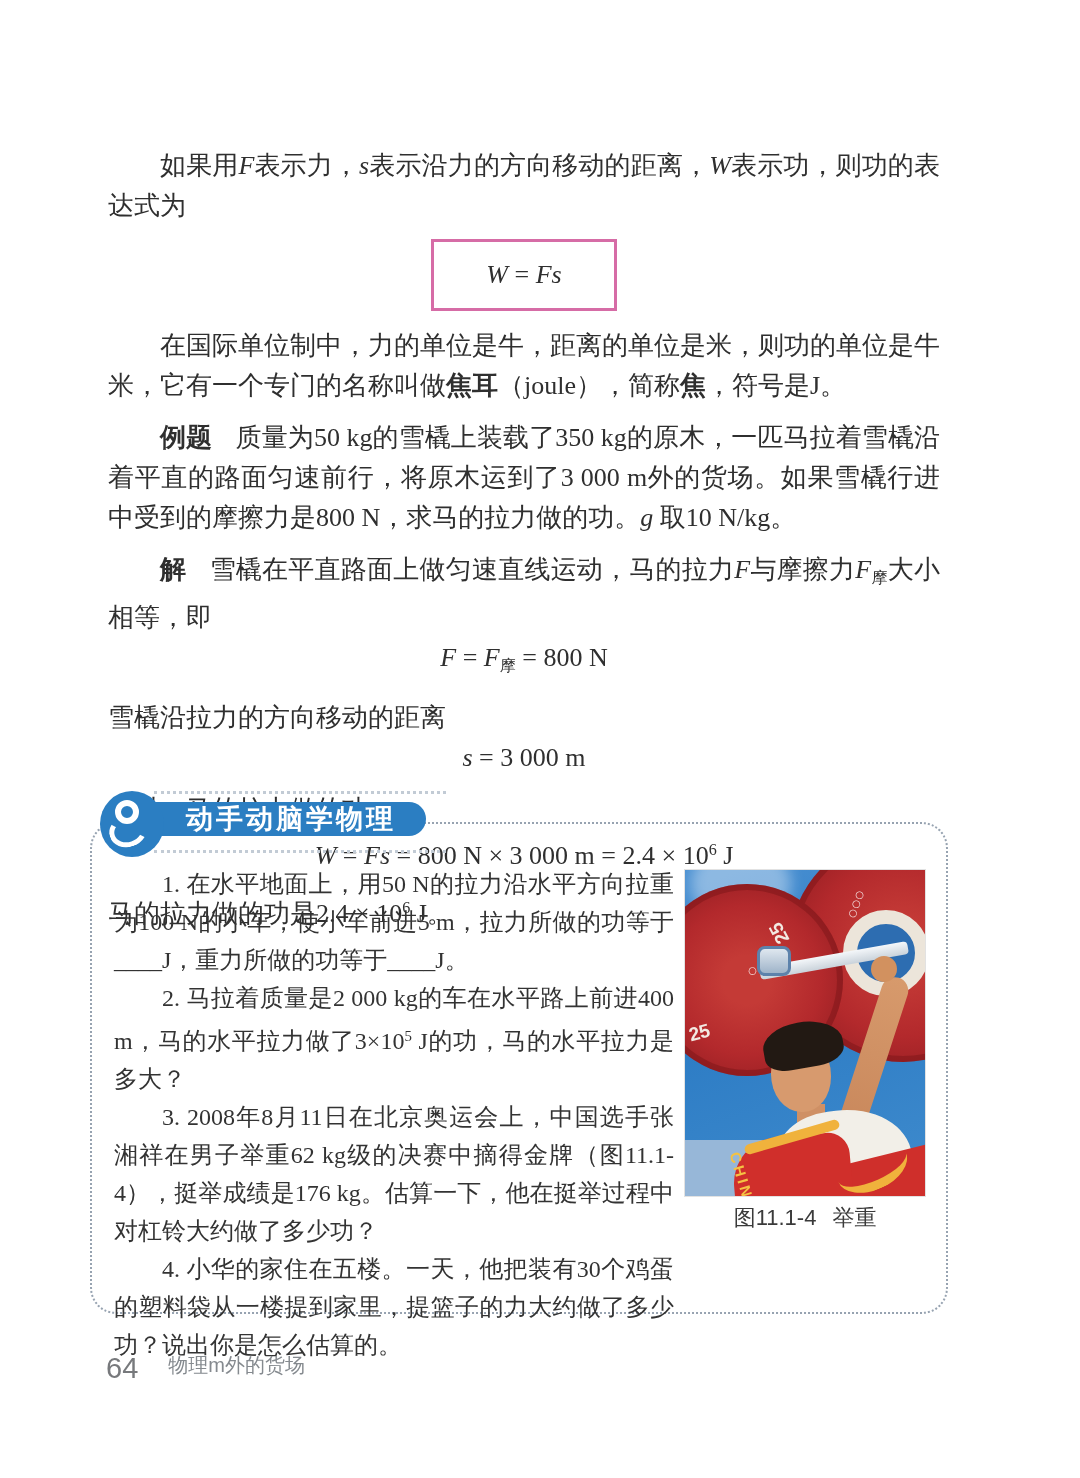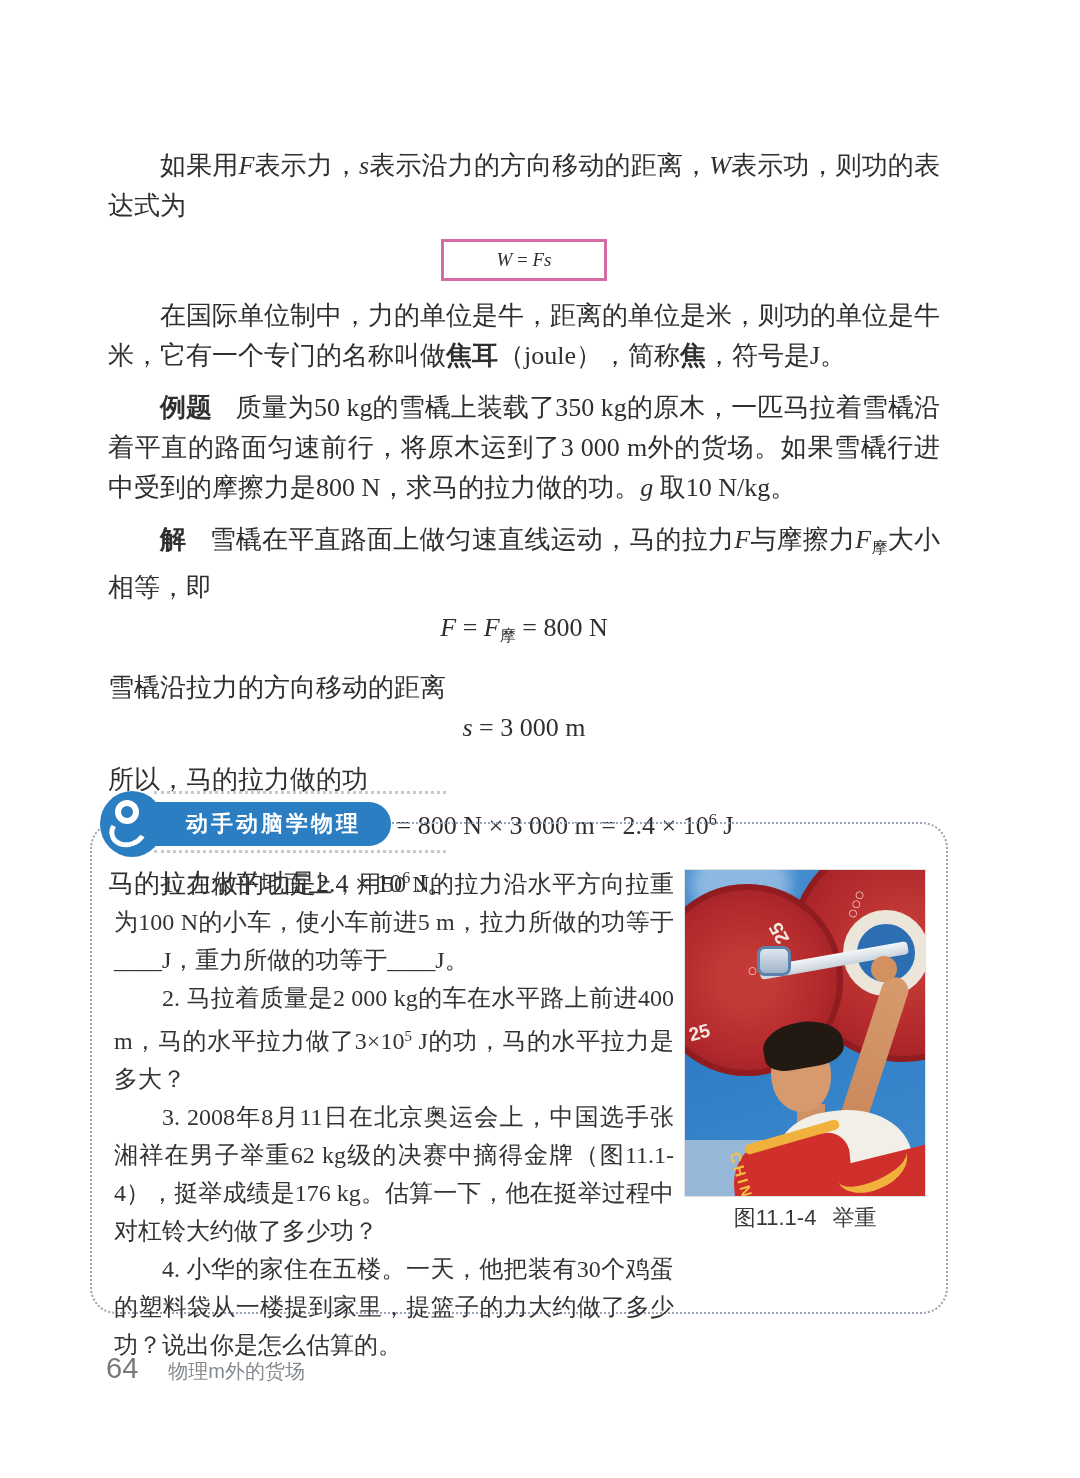--- a/index.html
+++ b/index.html
@@ -23,33 +23,33 @@
   .indent{text-indent:2em;}
   .bold-label{font-weight:bold;margin-right:0.9em;}
   .eq{font-size:26px;line-height:40px;text-align:center;}
   .seg-var{font-style:italic;}
   .seg-b{font-weight:bold;}
   .seg-sub{font-size:0.62em;vertical-align:-0.3em;}
   .seg-sup{font-size:0.62em;vertical-align:0.55em;}
   .formula-wrap{text-align:center;margin:13px 0 15px 0;}
   .formula-box{
     display:inline-block;border:3px solid var(--formula-pink);
-    padding:7px 52px;font-size:19px;background:#fff;
+    padding:18px 52px;font-size:26px;background:#fff;
   }
   
   .activity-box{
     position:absolute;left:90px;top:822px;width:858px;height:492px;
     border:2px dotted var(--dot-gray);border-radius:26px;
   }
   .activity-pill{
-    position:absolute;left:54px;top:-22px;height:44px;z-index:2;
+    position:absolute;left:54px;top:-22px;height:34px;z-index:2;
     background:var(--accent-blue);border-radius:8px 22px 22px 8px;
     display:flex;align-items:center;padding:0 30px 0 40px;
     font-family:Liberation Sans, sans-serif;
-    font-weight:bold;font-size:22px;color:#ffffff;letter-spacing:3px;
+    font-weight:bold;font-size:27px;color:#ffffff;letter-spacing:3px;
   }
   .dots-strip{position:absolute;height:0;border-top:3px dotted #c2cbd5;z-index:1;}
   .dots-above{left:62px;top:-33px;width:292px;}
   .dots-below{left:62px;top:26px;width:292px;}
   .activity-icon{
     position:absolute;left:8px;top:-33px;width:64px;height:66px;z-index:3;
     background:var(--accent-blue);border-radius:50%;
   }
   .icon-ring{position:absolute;left:15px;top:9px;width:24px;height:24px;border:6px solid #ffffff;border-radius:50%;}
   .icon-crescent{position:absolute;left:9px;top:24px;width:38px;height:32px;border:5px solid #ffffff;border-top-color:transparent;border-right-color:transparent;border-radius:50%;transform:rotate(-18deg);}
@@ -79,21 +79,21 @@
   .ph-neck{position:absolute;left:112px;top:234px;width:28px;height:22px;background:#cf9065;z-index:1;}
   .ph-shirt{position:absolute;left:92px;top:240px;width:135px;height:100px;background:#f2efe8;border-radius:42% 52% 6% 6%;transform:rotate(-7deg);z-index:2;}
   .ph-singlet{position:absolute;left:48px;top:266px;width:118px;height:70px;background:#d02f2b;border-radius:46px 22px 0 0;transform:rotate(-5deg);z-index:3;}
   .ph-trim{position:absolute;left:58px;top:262px;width:98px;height:10px;background:#f0b23c;border-radius:6px;transform:rotate(-16deg);z-index:4;}
   .ph-sash{position:absolute;left:150px;bottom:6px;width:74px;height:46px;border:0;border-bottom:9px solid #f0b23c;border-radius:50%;transform:rotate(-24deg);z-index:4;}
   .ph-hip{position:absolute;left:160px;bottom:-26px;width:110px;height:70px;background:#cf2f2b;transform:rotate(-14deg);z-index:3;}
   .ph-jersey{position:absolute;left:58px;top:280px;transform:rotate(74deg);transform-origin:left top;color:#f5c243;font-family:"Liberation Sans",sans-serif;font-weight:bold;font-size:15px;letter-spacing:3px;z-index:5;}
   .caption{margin-top:6px;text-align:center;font-size:22px;color:#3a3a3a;font-family:"Liberation Sans","DejaVu Sans",sans-serif;}
   .caption .cap-label{margin-right:16px;}
   
-  .footer{position:absolute;left:106px;top:1352px;display:flex;align-items:flex-end;color:var(--footer-gray);font-family:"Liberation Sans","DejaVu Sans",sans-serif;}
+  .footer{position:absolute;left:106px;top:1352px;display:flex;align-items:flex-start;color:var(--footer-gray);font-family:"Liberation Sans","DejaVu Sans",sans-serif;}
   .pgnum{font-size:29px;margin-right:30px;color:#77797c;}
   .footer-sub{font-size:20px;}
   .footer-vol{font-size:20px;}
 </style>
 </head>
 <body>
 
 <div class="page">
 
   <div class="content">

